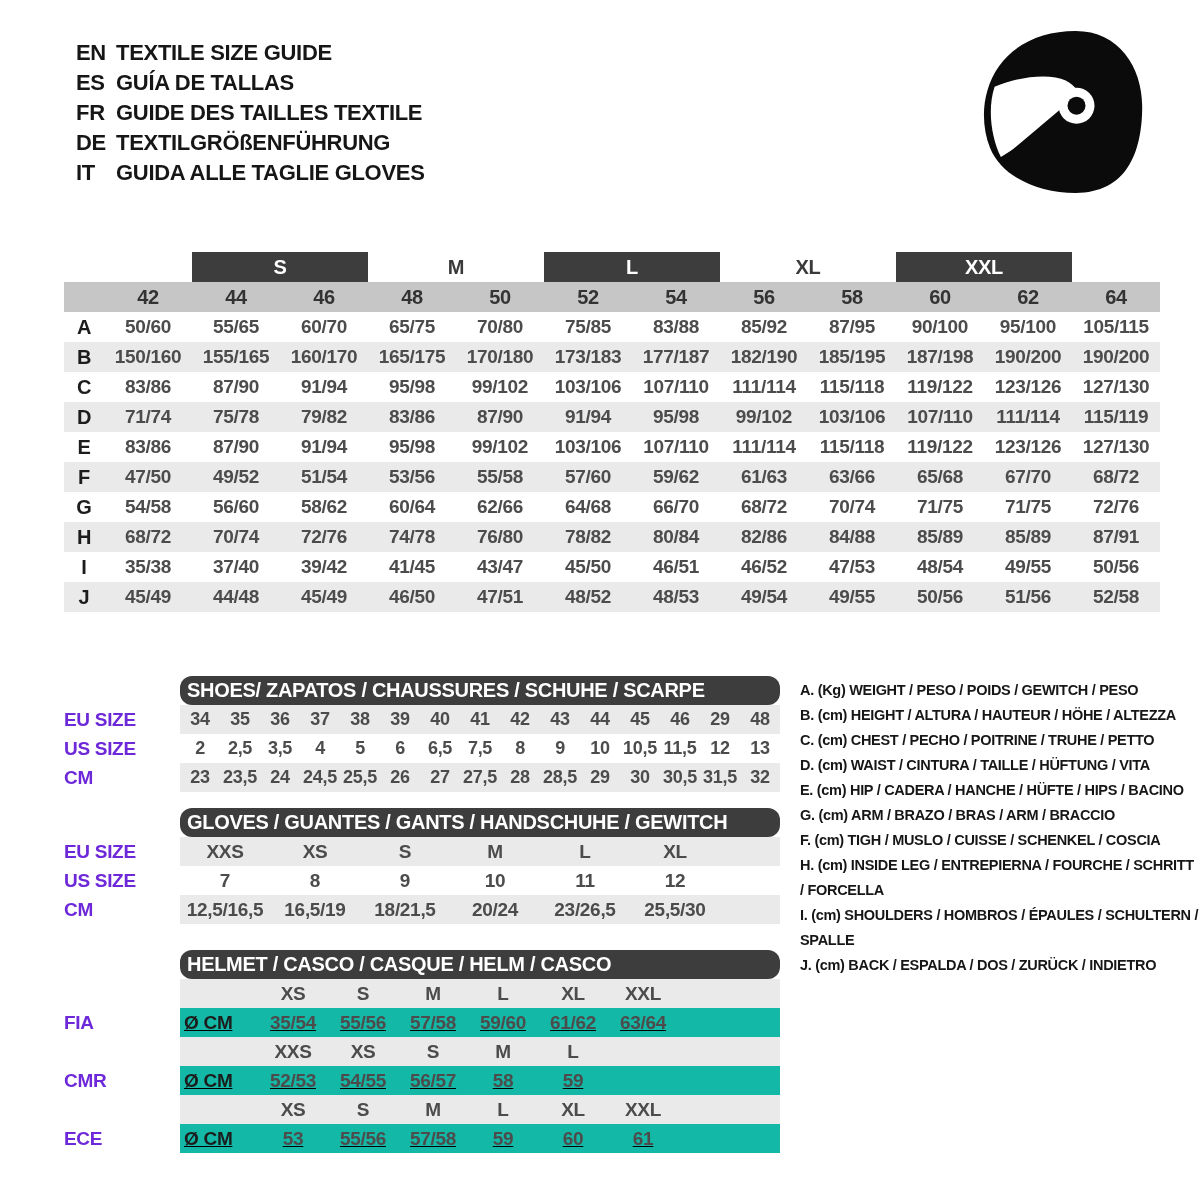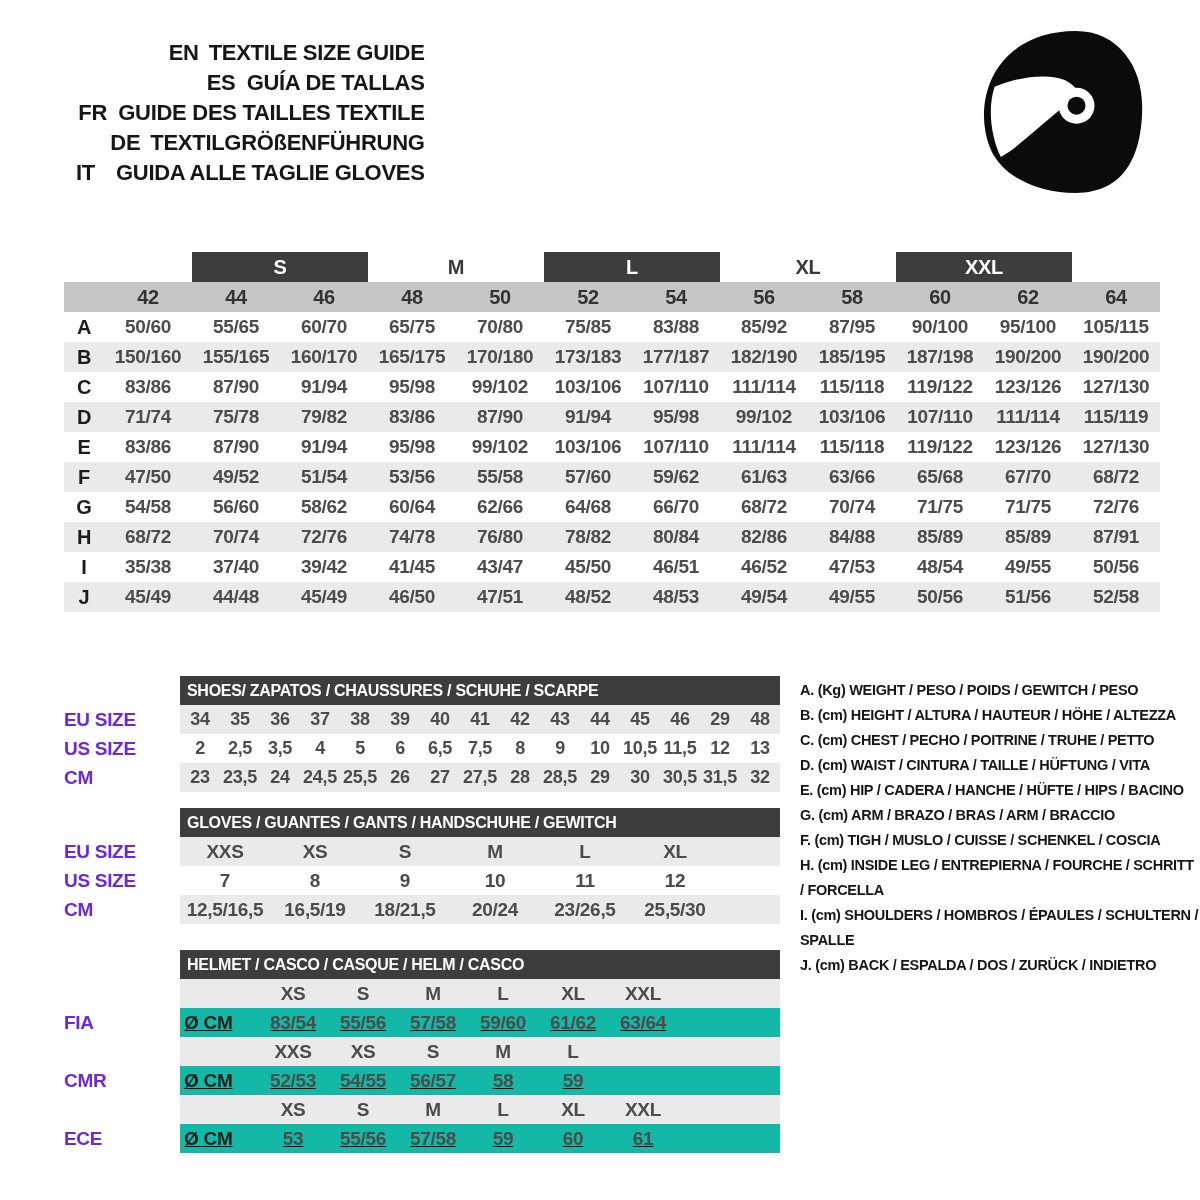--- a/index.html
+++ b/index.html
@@ -2,21 +2,21 @@
 <html><head>
 <meta charset="utf-8">
 <style>
   * { margin:0; padding:0; box-sizing:border-box; }
   html,body { background:#ffffff; }
   body { font-family:"Liberation Sans","DejaVu Sans",sans-serif; }
   #canvas { position:relative; width:1200px; height:1200px; background:#ffffff; overflow:hidden; letter-spacing:-0.3px; }
 
   
   .lang-block { position:absolute; left:76px; top:38px; }
-  .lang-line { display:flex; height:30px; align-items:center;justify-content:flex-end; }
+  .lang-line { display:flex; height:30px; align-items:center; }
   .lang-code { width:40px; font-size:22px; font-weight:bold; color:#161616; }
   .lang-title { font-size:22px; font-weight:bold; color:#161616; }
 
   
   .helmet-logo { position:absolute; left:972px; top:22px; width:182px; height:180px; }
 
   
   .ttable { position:absolute; left:64px; top:252px; width:1096px; }
   .trow { display:grid; grid-template-columns:40px repeat(12,1fr); height:30px; align-items:center; }
   .rpt { display:contents; }
@@ -31,21 +31,21 @@
   .sizes-row .tc { color:#333333; font-size:20px; }
   .tbody { display:block; }
   .tbody > .trow:nth-child(even) { background:#eaeaea; }
 
   
   .sections { position:absolute; left:64px; top:676px; width:716px; }
   .sec { margin-bottom:16px; }
   .sec.gloves { margin-bottom:26px; }
   .sec-bar-row { display:flex; height:29px; align-items:stretch; }
   .sec-label-spacer { width:116px; }
-  .sec-bar { width:600px; background:#3d3d3d; color:#ffffff; font-weight:bold; font-size:16px; line-height:29px; padding-left:7px; white-space:nowrap; }
+  .sec-bar { width:600px; background:#3d3d3d; color:#ffffff; font-weight:bold; font-size:20px; line-height:29px; padding-left:7px; white-space:nowrap;border-radius:12px; }
   .sec-rows { display:block; }
   .sec-row { display:flex; height:29px; align-items:center; }
   .sec-label { width:116px; font-weight:bold; font-size:19px; color:#6d28d9; }
   .sec-data { width:600px; height:29px; display:grid; align-items:center; }
   .sec-rows > .sec-row:nth-child(odd) .sec-data { background:#eaeaea; }
   .cell { text-align:center; font-weight:bold; font-size:18px; color:#4c4c4c; white-space:nowrap; }
   .shoes-grid { grid-template-columns:repeat(15,1fr); }
   .gloves-grid { grid-template-columns:repeat(6,90px) 1fr; }
   .gloves-grid .cell { font-size:19px; }
   .helmet-grid { grid-template-columns:78px repeat(6,70px) 1fr; }
@@ -277,21 +277,21 @@
             <div class="sec-label"></div>
             <div class="sec-data helmet-grid gray">
               <div class="cell unit"></div>
               <div class="rpt"><div class="cell">XS</div><div class="cell">S</div><div class="cell">M</div><div class="cell">L</div><div class="cell">XL</div><div class="cell">XXL</div></div>
             </div>
           </div>
           <div class="sec-row">
             <div class="sec-label">FIA</div>
             <div class="sec-data helmet-grid">
               <div class="cell unit">Ø CM</div>
-              <div class="rpt"><div class="cell">83/54</div><div class="cell">55/56</div><div class="cell">57/58</div><div class="cell">59/60</div><div class="cell">61/62</div><div class="cell">63/64</div></div>
+              <div class="rpt"><div class="cell">35/54</div><div class="cell">55/56</div><div class="cell">57/58</div><div class="cell">59/60</div><div class="cell">61/62</div><div class="cell">63/64</div></div>
             </div>
           </div>
         </div>
           <div class="hgroup">
           <div class="sec-row">
             <div class="sec-label"></div>
             <div class="sec-data helmet-grid gray">
               <div class="cell unit"></div>
               <div class="rpt"><div class="cell">XXS</div><div class="cell">XS</div><div class="cell">S</div><div class="cell">M</div><div class="cell">L</div><div class="cell"></div></div>
             </div>

